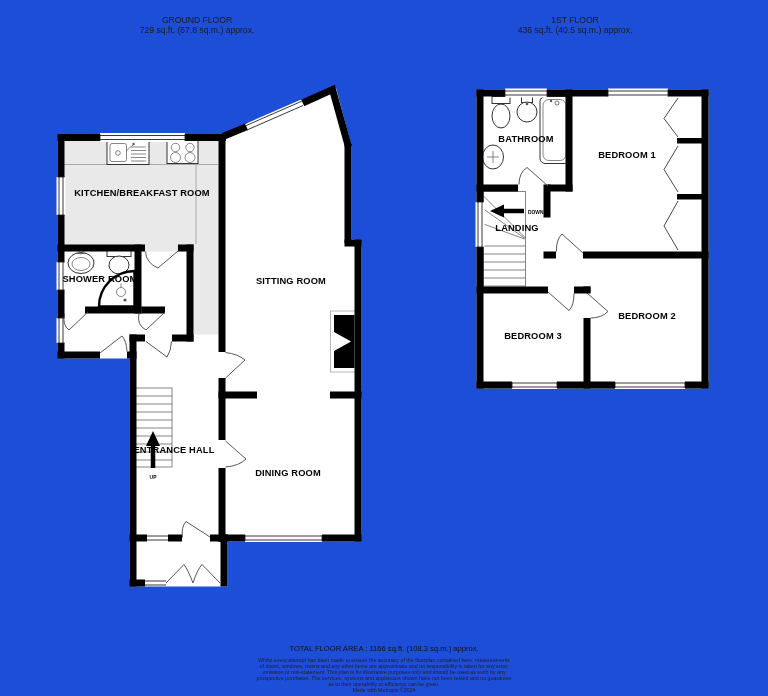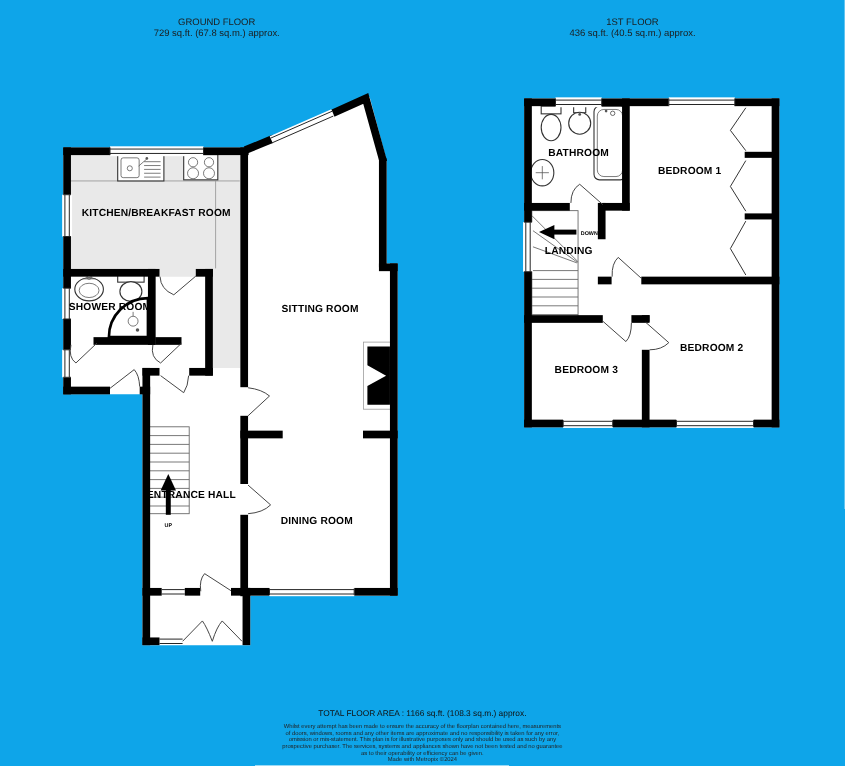--- a/index.html
+++ b/index.html
@@ -1,16 +1,16 @@
 <!DOCTYPE html>
 <html><head>
 <meta charset="utf-8">
 <style>
   html,body{margin:0;padding:0;background:#ffffff;}
-  .page{width:768px;height:696px;position:relative;background:#0ea5e9;overflow:hidden;}
+  .page{width:768px;height:696px;position:relative;background:#1d4ed8;overflow:hidden;}
   svg{display:block;}
   text{font-family:"Liberation Sans","DejaVu Sans",sans-serif;fill:#000;}
   .hdr{font-size:8.6px;fill:#1c1c1c;}
   .room-label{font-size:9.3px;font-weight:bold;letter-spacing:.15px;}
   .tiny-label{font-size:4.9px;font-weight:bold;}
   .total{font-size:7.6px;fill:#111;}
   .disc{font-size:5.3px;fill:#222;}
   .wall{fill:#000;}
   .wallstroke{stroke:#000;stroke-width:7;fill:none;stroke-linecap:butt;stroke-linejoin:miter;}
   .winband{stroke:#fff;stroke-width:9;fill:none;}

